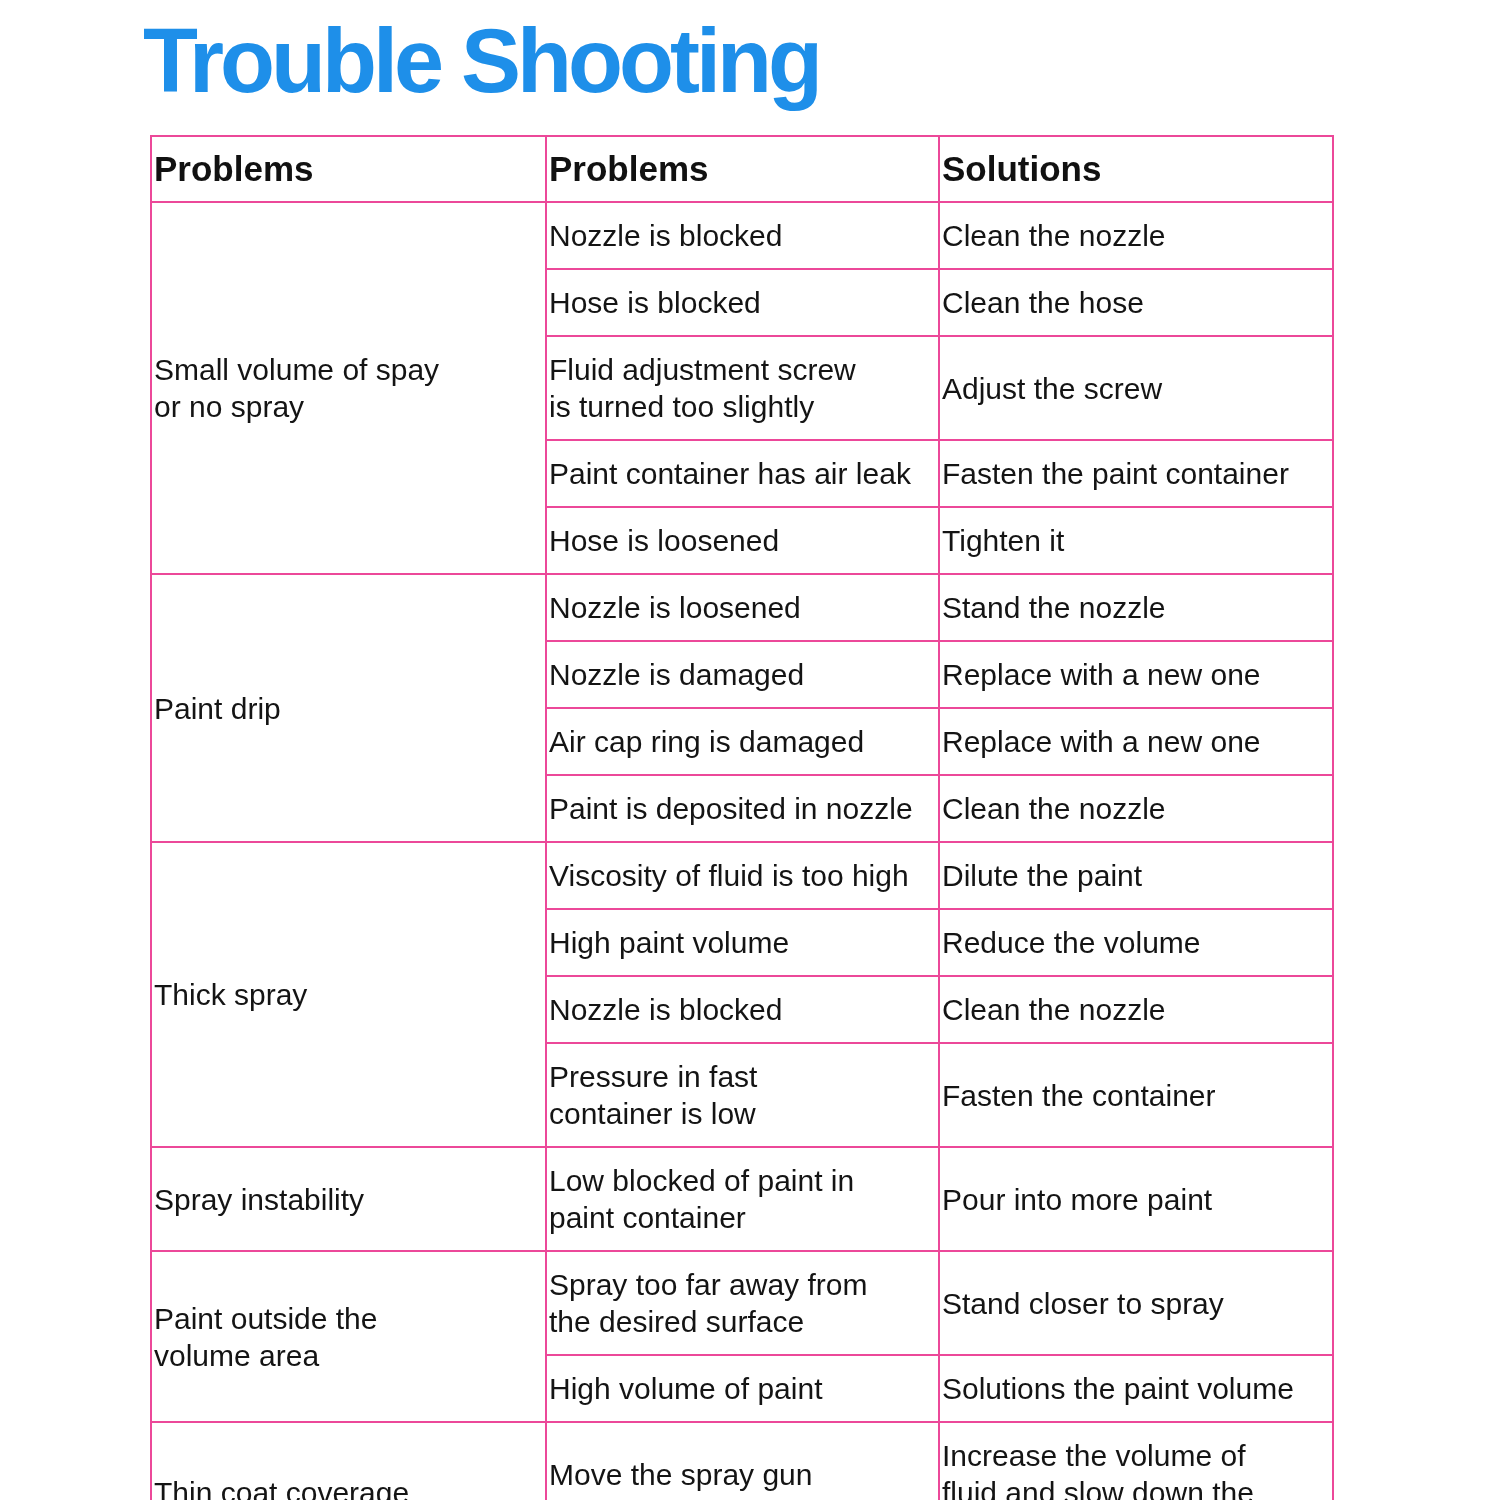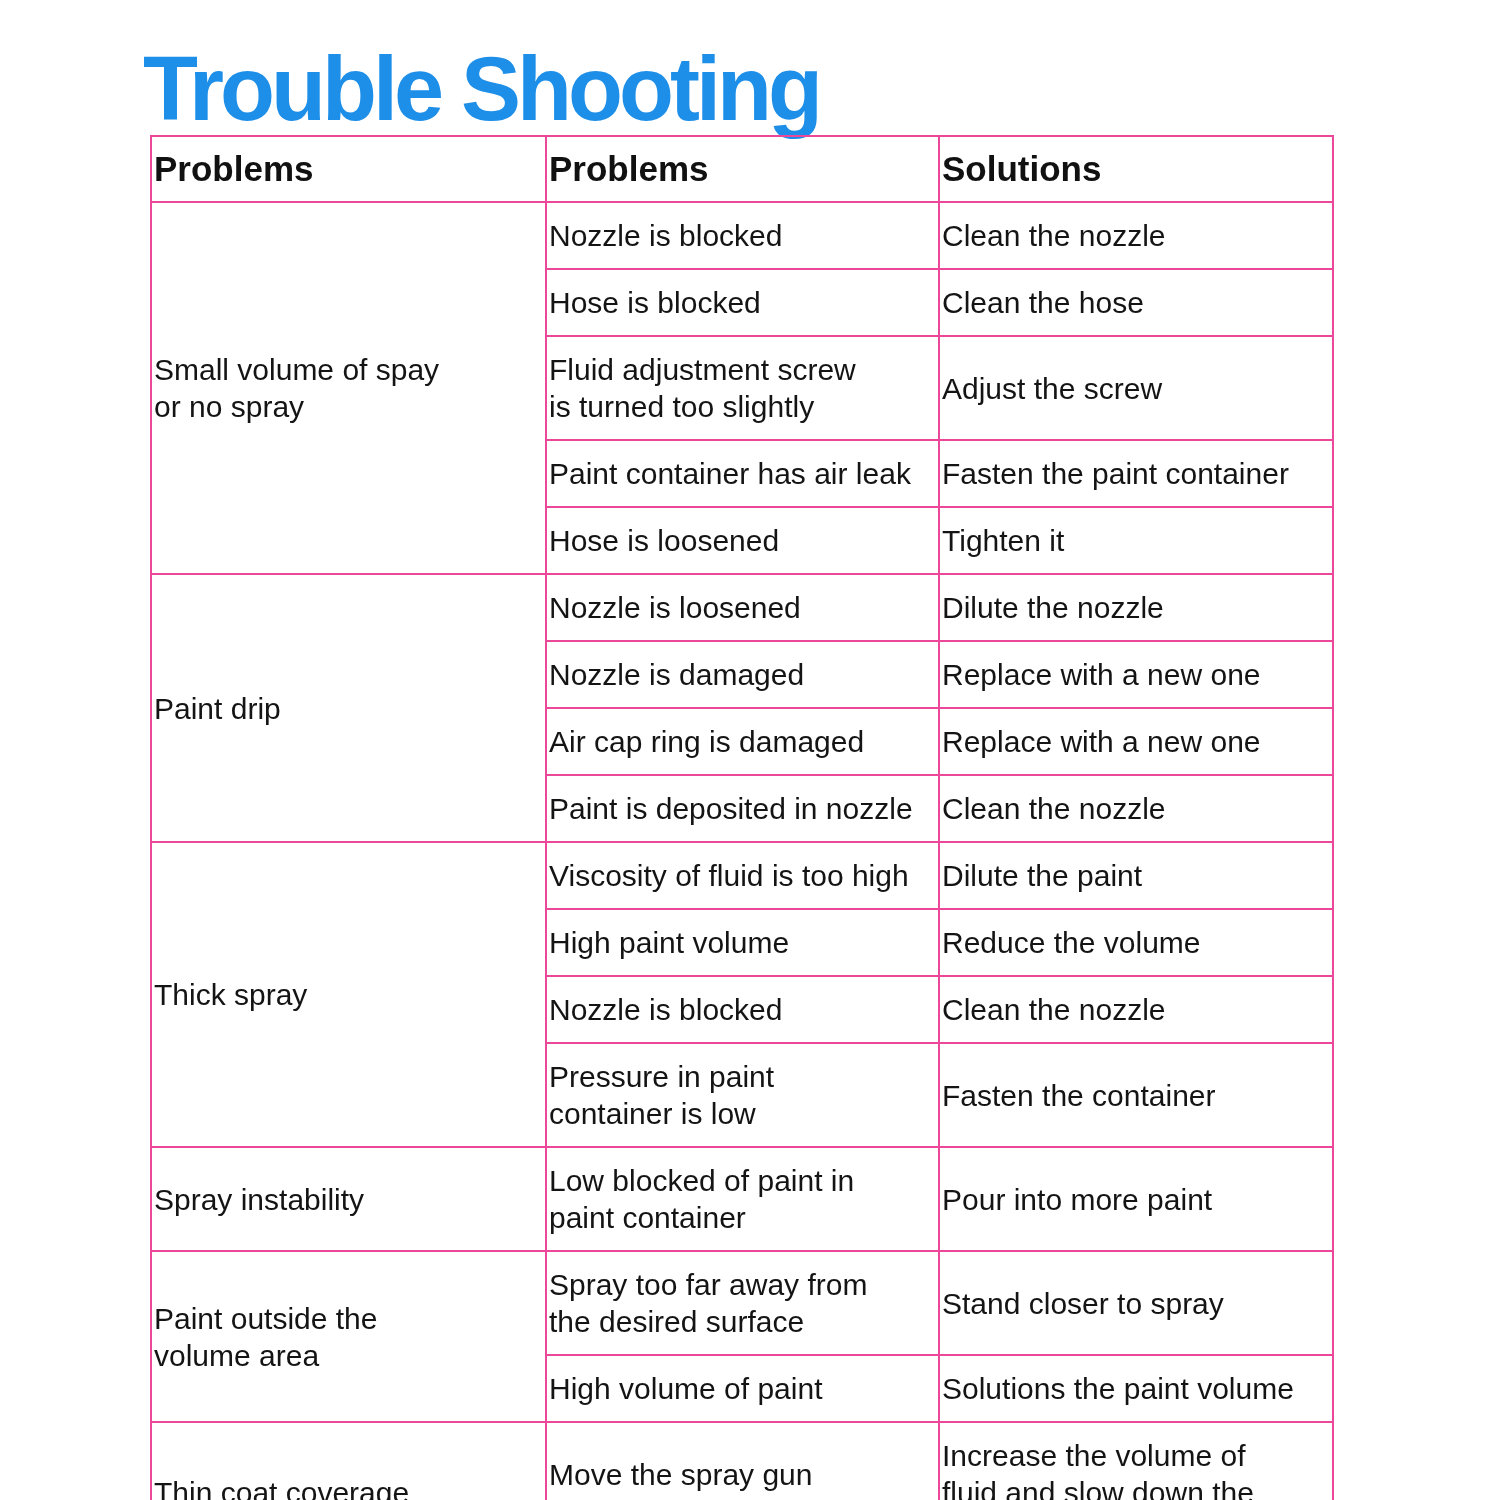--- a/index.html
+++ b/index.html
@@ -13,21 +13,21 @@
     position: relative;
     width: 1500px;
     height: 1500px;
     background: #ffffff;
     overflow: hidden;
   }
   .page-title {
     margin: 0;
     position: absolute;
     left: 143px;
-    top: 38px;
+    top: 10px;
     font-size: 90px;
     font-weight: bold;
     letter-spacing: -4px;
     color: #1e8fe9;
     white-space: nowrap;
   }
   table.ts-table {
     position: absolute;
     left: 150px;
     top: 135px;
@@ -100,21 +100,21 @@
           <td>Paint container has air leak</td>
           <td>Fasten the paint container</td>
         </tr>
         <tr>
           <td>Hose is loosened</td>
           <td>Tighten it</td>
         </tr>
         <tr>
           <td rowspan="4">Paint drip</td>
           <td>Nozzle is loosened</td>
-          <td>Dilute the nozzle</td>
+          <td>Stand the nozzle</td>
         </tr>
         <tr>
           <td>Nozzle is damaged</td>
           <td>Replace with a new one</td>
         </tr>
         <tr>
           <td>Air cap ring is damaged</td>
           <td>Replace with a new one</td>
         </tr>
         <tr>
@@ -128,21 +128,21 @@
         </tr>
         <tr>
           <td>High paint volume</td>
           <td>Reduce the volume</td>
         </tr>
         <tr>
           <td>Nozzle is blocked</td>
           <td>Clean the nozzle</td>
         </tr>
         <tr>
-          <td>Pressure in paint
+          <td>Pressure in fast
 container is low</td>
           <td>Fasten the container</td>
         </tr>
         <tr>
           <td rowspan="1">Spray instability</td>
           <td>Low blocked of paint in
 paint container</td>
           <td>Pour into more paint</td>
         </tr>
         <tr>

